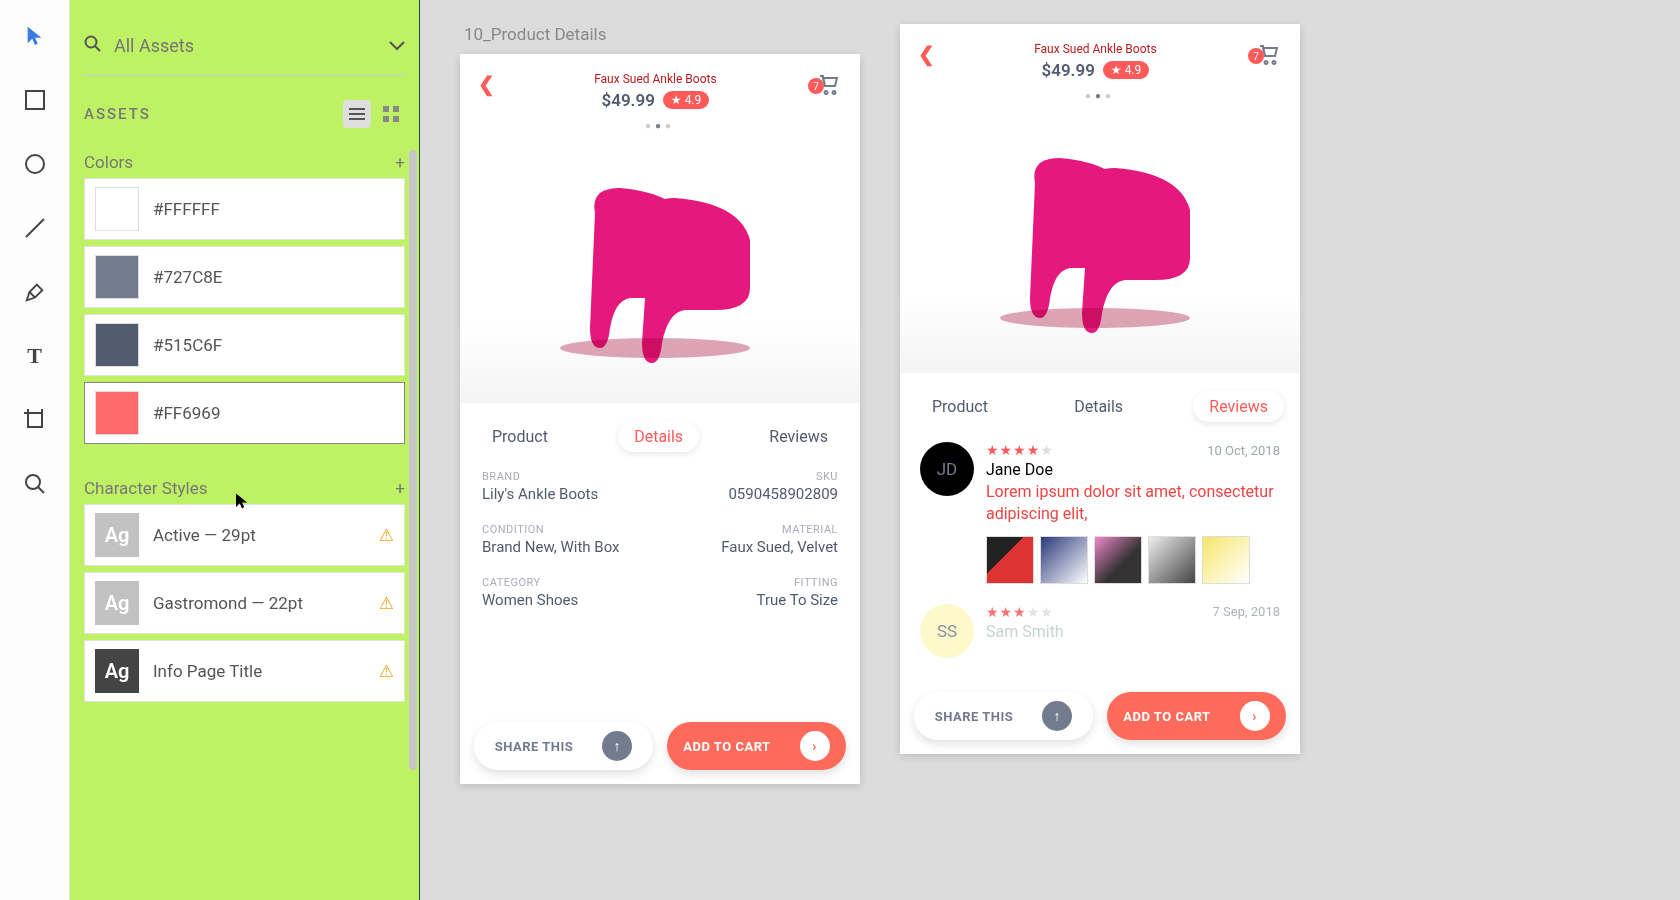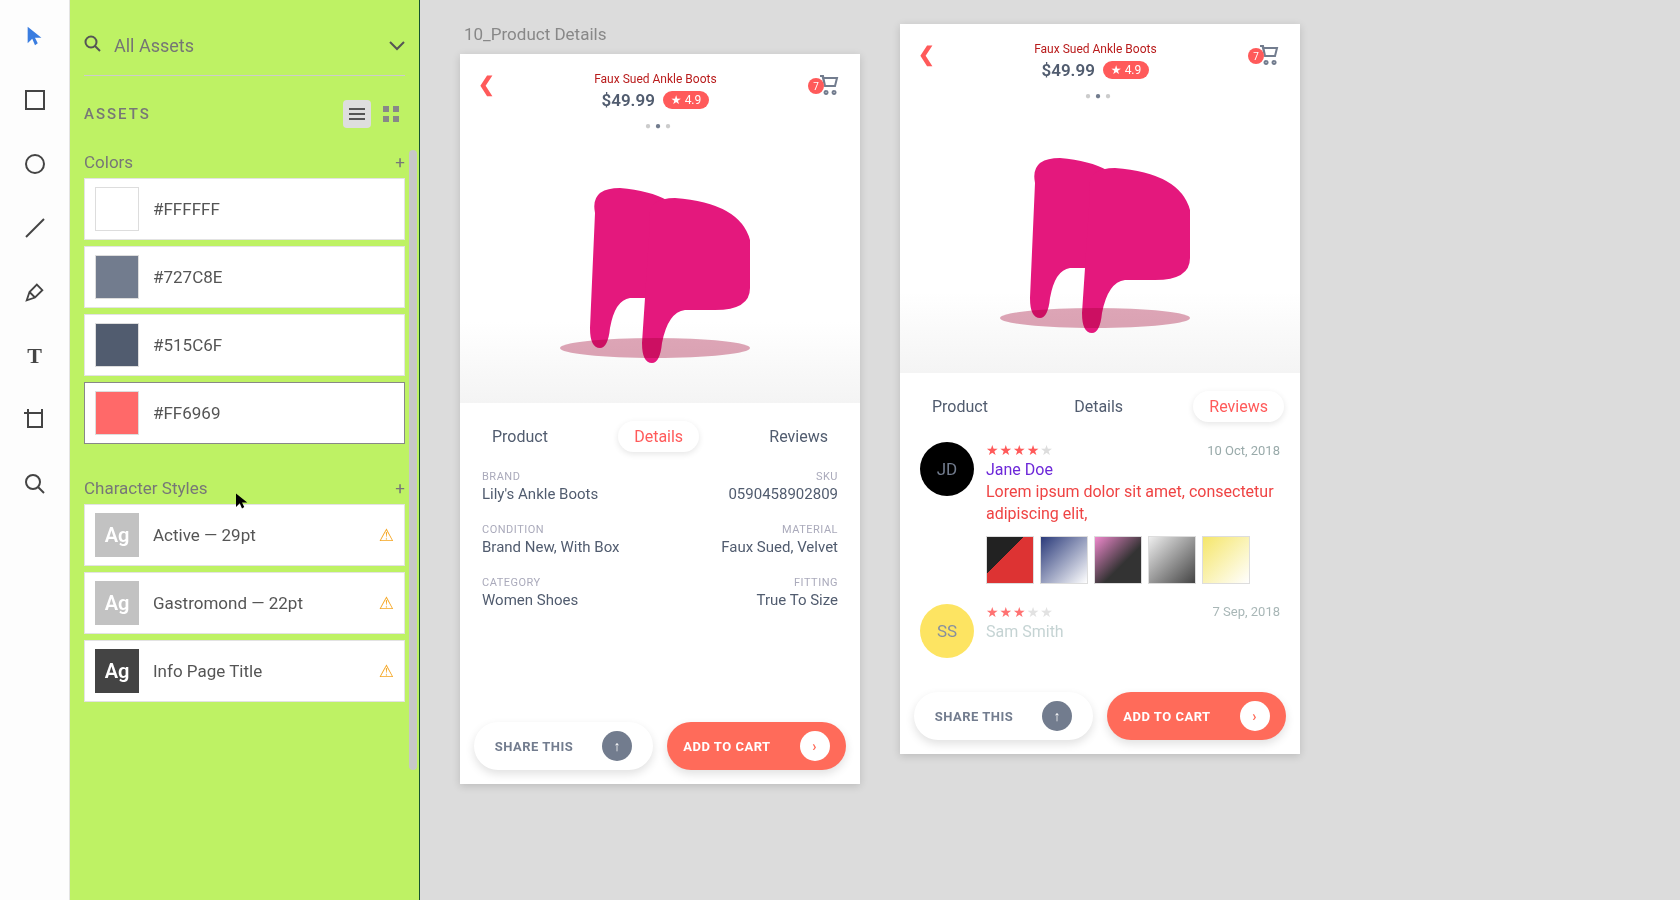--- a/index.html
+++ b/index.html
@@ -68,21 +68,21 @@
 
   
   .reviews { padding: 8px 20px 0; display:flex; flex-direction:column; gap:20px; }
   .review { display:flex; gap:12px; }
   .avatar { width:54px; height:54px; border-radius:50%; display:flex; align-items:center; justify-content:center; font-size:17px; color:#727c8e; flex-shrink:0; }
   .r-body { flex:1; }
   .r-top { display:flex; align-items:center; }
   .stars { color:#ff5a5a; font-size:14px; letter-spacing:1px; }
   .stars .dim { color:#ddd; }
   .r-date { margin-left:auto; color:#9aa; font-size:13px; }
-  .r-name { color:#6d28d9; font-size:16px; margin-top:2px; }
+  .r-name { color:#000000; font-size:16px; margin-top:2px; }
   .r-text { color:#ef4444; font-size:16px; margin-top:2px; line-height:1.4; }
   .r-thumbs { display:flex; gap:6px; margin-top:10px; }
   .thumb { width:48px; height:48px; background:#eee; border:1px solid #ddd; }
 
   
   .bottom { position:absolute; bottom:14px; left:14px; right:14px; display:flex; gap:14px; }
   .btn { flex:1; height:48px; border-radius:30px; display:flex; align-items:center; justify-content:center; gap:29px; font-size:13px; font-weight:700; letter-spacing:.5px; cursor:pointer; box-shadow:0 4px 10px rgba(0,0,0,.12); }
   .btn.share { background:#fff; color:#727c8e; }
   .btn.share .circ { width:30px; height:30px; border-radius:50%; background:#727c8e; color:#fff; display:flex; align-items:center; justify-content:center; font-size:14px; }
   .btn.add { background:#ff6b5a; color:#fff; }
@@ -343,21 +343,21 @@
             <div class="r-thumbs">
               <div class="thumb" style="background:linear-gradient(135deg,#222 40%,#d33 40%)"></div>
               <div class="thumb" style="background:linear-gradient(135deg,#2a3a7a,#fff)"></div>
               <div class="thumb" style="background:linear-gradient(135deg,#e8c,#333 60%)"></div>
               <div class="thumb" style="background:linear-gradient(135deg,#eee,#444)"></div>
               <div class="thumb" style="background:linear-gradient(135deg,#f5e66a,#fff)"></div>
             </div>
           </div>
         </div>
         <div class="review" style="opacity:.85">
-          <div class="avatar" style="background:#fde047">SS</div>
+          <div class="avatar" style="background:#fef9c3">SS</div>
           <div class="r-body">
             <div class="r-top">
                 <span class="stars">★★★<span class="dim">★★</span></span>
                 <span class="r-date">7 Sep, 2018</span>
               </div>
             <div class="r-name" style="color:#bcc">Sam Smith</div>
           </div>
         </div>
       </div>
 

